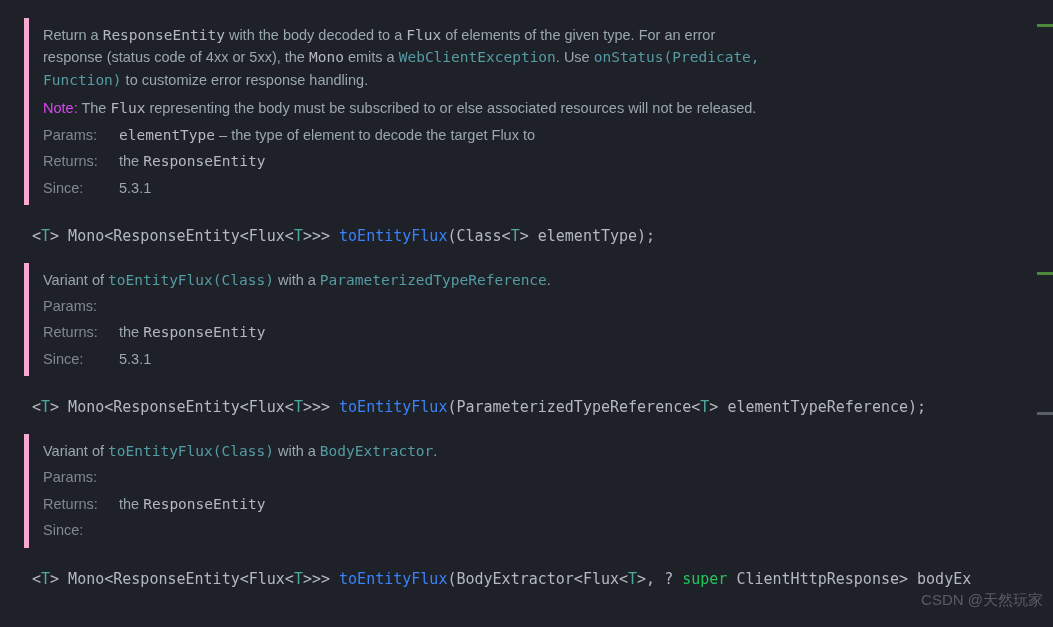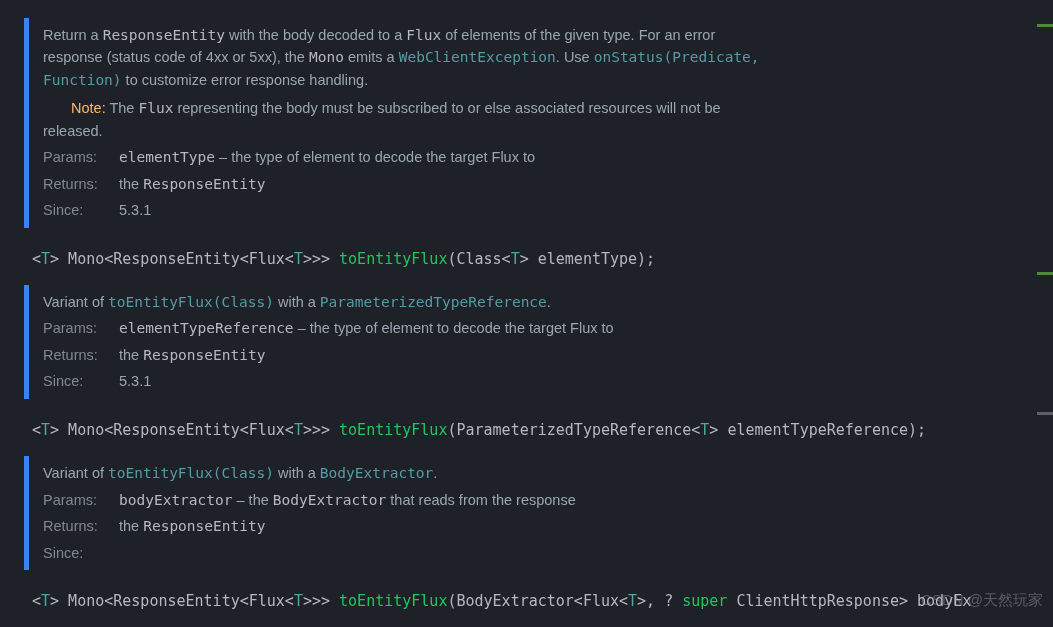--- a/index.html
+++ b/index.html
@@ -7,51 +7,51 @@
     background: #1e2128;
     color: #9aa7b0;
     font-family: "Segoe UI", Arial, sans-serif;
     font-size: 14.5px;
     line-height: 1.55;
     padding: 12px 0 12px 16px;
     overflow-x: hidden;
     white-space: normal;
   }
   .doc-block {
-    border-left: 5px solid #3b82f6;
+    border-left: 5px solid #f9a8d4;
     padding: 6px 10px 6px 14px;
     margin: 6px 0 12px 8px;
     max-width: 760px;
   }
   .code-inline {
     font-family: "Consolas", "Menlo", monospace;
     color: #b4b8bf;
     font-size: 14.5px;
   }
   .type-link { color: #559ba3; }
-  .note-label { color: #fdba74; font-weight: 500; margin-left: 28px; }
+  .note-label { color: #d946ef; font-weight: 500; }
   .param-row, .returns-row, .since-row {
     display: flex;
     gap: 14px;
     margin-top: 4px;
   }
   .label-col {
     color: #808893;
     min-width: 62px;
   }
   .val-col { flex: 1; }
   .sig-line {
     font-family: "Consolas", "Menlo", monospace;
     font-size: 15px;
     color: #b4b8bf;
     padding: 8px 0 8px 16px;
     white-space: pre;
   }
   .generic-T { color: #4fa8a0; }
-  .method-name { color: #22c55e; }
+  .method-name { color: #3b82f6; }
   .keyword { color: #22c55e; }
   .gutter {
     position: absolute;
     right: 0;
     top: 0;
     bottom: 0;
     width: 18px;
   }
   .gutter-mark {
     position: absolute;
@@ -96,41 +96,39 @@
 </div>
 
 <div class="sig-line"><span>&lt;</span><span class="generic-T">T</span><span>&gt; Mono&lt;ResponseEntity&lt;Flux&lt;</span><span class="generic-T">T</span><span>&gt;&gt;&gt; </span><span class="method-name">toEntityFlux</span><span>(Class&lt;</span><span class="generic-T">T</span><span>&gt; elementType);</span></div>
 
 <div class="doc-block">
   <p>
     <span>Variant of </span><span class="type-link code-inline">toEntityFlux(Class)</span><span> with a </span><span class="type-link code-inline">ParameterizedTypeReference</span><span>.</span>
   </p>
   <div class="param-row">
     <span class="label-col">Params:</span>
-    <span class="val-col"><span class="code-inline">elementTypeReference</span><span> – the type of element to decode the target Flux to</span></span>
   </div>
   <div class="returns-row">
     <span class="label-col">Returns:</span>
     <span class="val-col"><span>the </span><span class="code-inline">ResponseEntity</span></span>
   </div>
   <div class="since-row">
     <span class="label-col">Since:</span>
     <span class="val-col">5.3.1</span>
   </div>
 </div>
 
 <div class="sig-line"><span>&lt;</span><span class="generic-T">T</span><span>&gt; Mono&lt;ResponseEntity&lt;Flux&lt;</span><span class="generic-T">T</span><span>&gt;&gt;&gt; </span><span class="method-name">toEntityFlux</span><span>(ParameterizedTypeReference&lt;</span><span class="generic-T">T</span><span>&gt; elementTypeReference);</span></div>
 
 <div class="doc-block">
   <p>
     <span>Variant of </span><span class="type-link code-inline">toEntityFlux(Class)</span><span> with a </span><span class="type-link code-inline">BodyExtractor</span><span>.</span>
   </p>
   <div class="param-row">
     <span class="label-col">Params:</span>
-    <span class="val-col"><span class="code-inline">bodyExtractor</span><span> – the </span><span class="code-inline">BodyExtractor</span><span> that reads from the response</span></span>
   </div>
   <div class="returns-row">
     <span class="label-col">Returns:</span>
     <span class="val-col"><span>the </span><span class="code-inline">ResponseEntity</span></span>
   </div>
   <div class="since-row">
     <span class="label-col">Since:</span>
   </div>
 </div>
 

